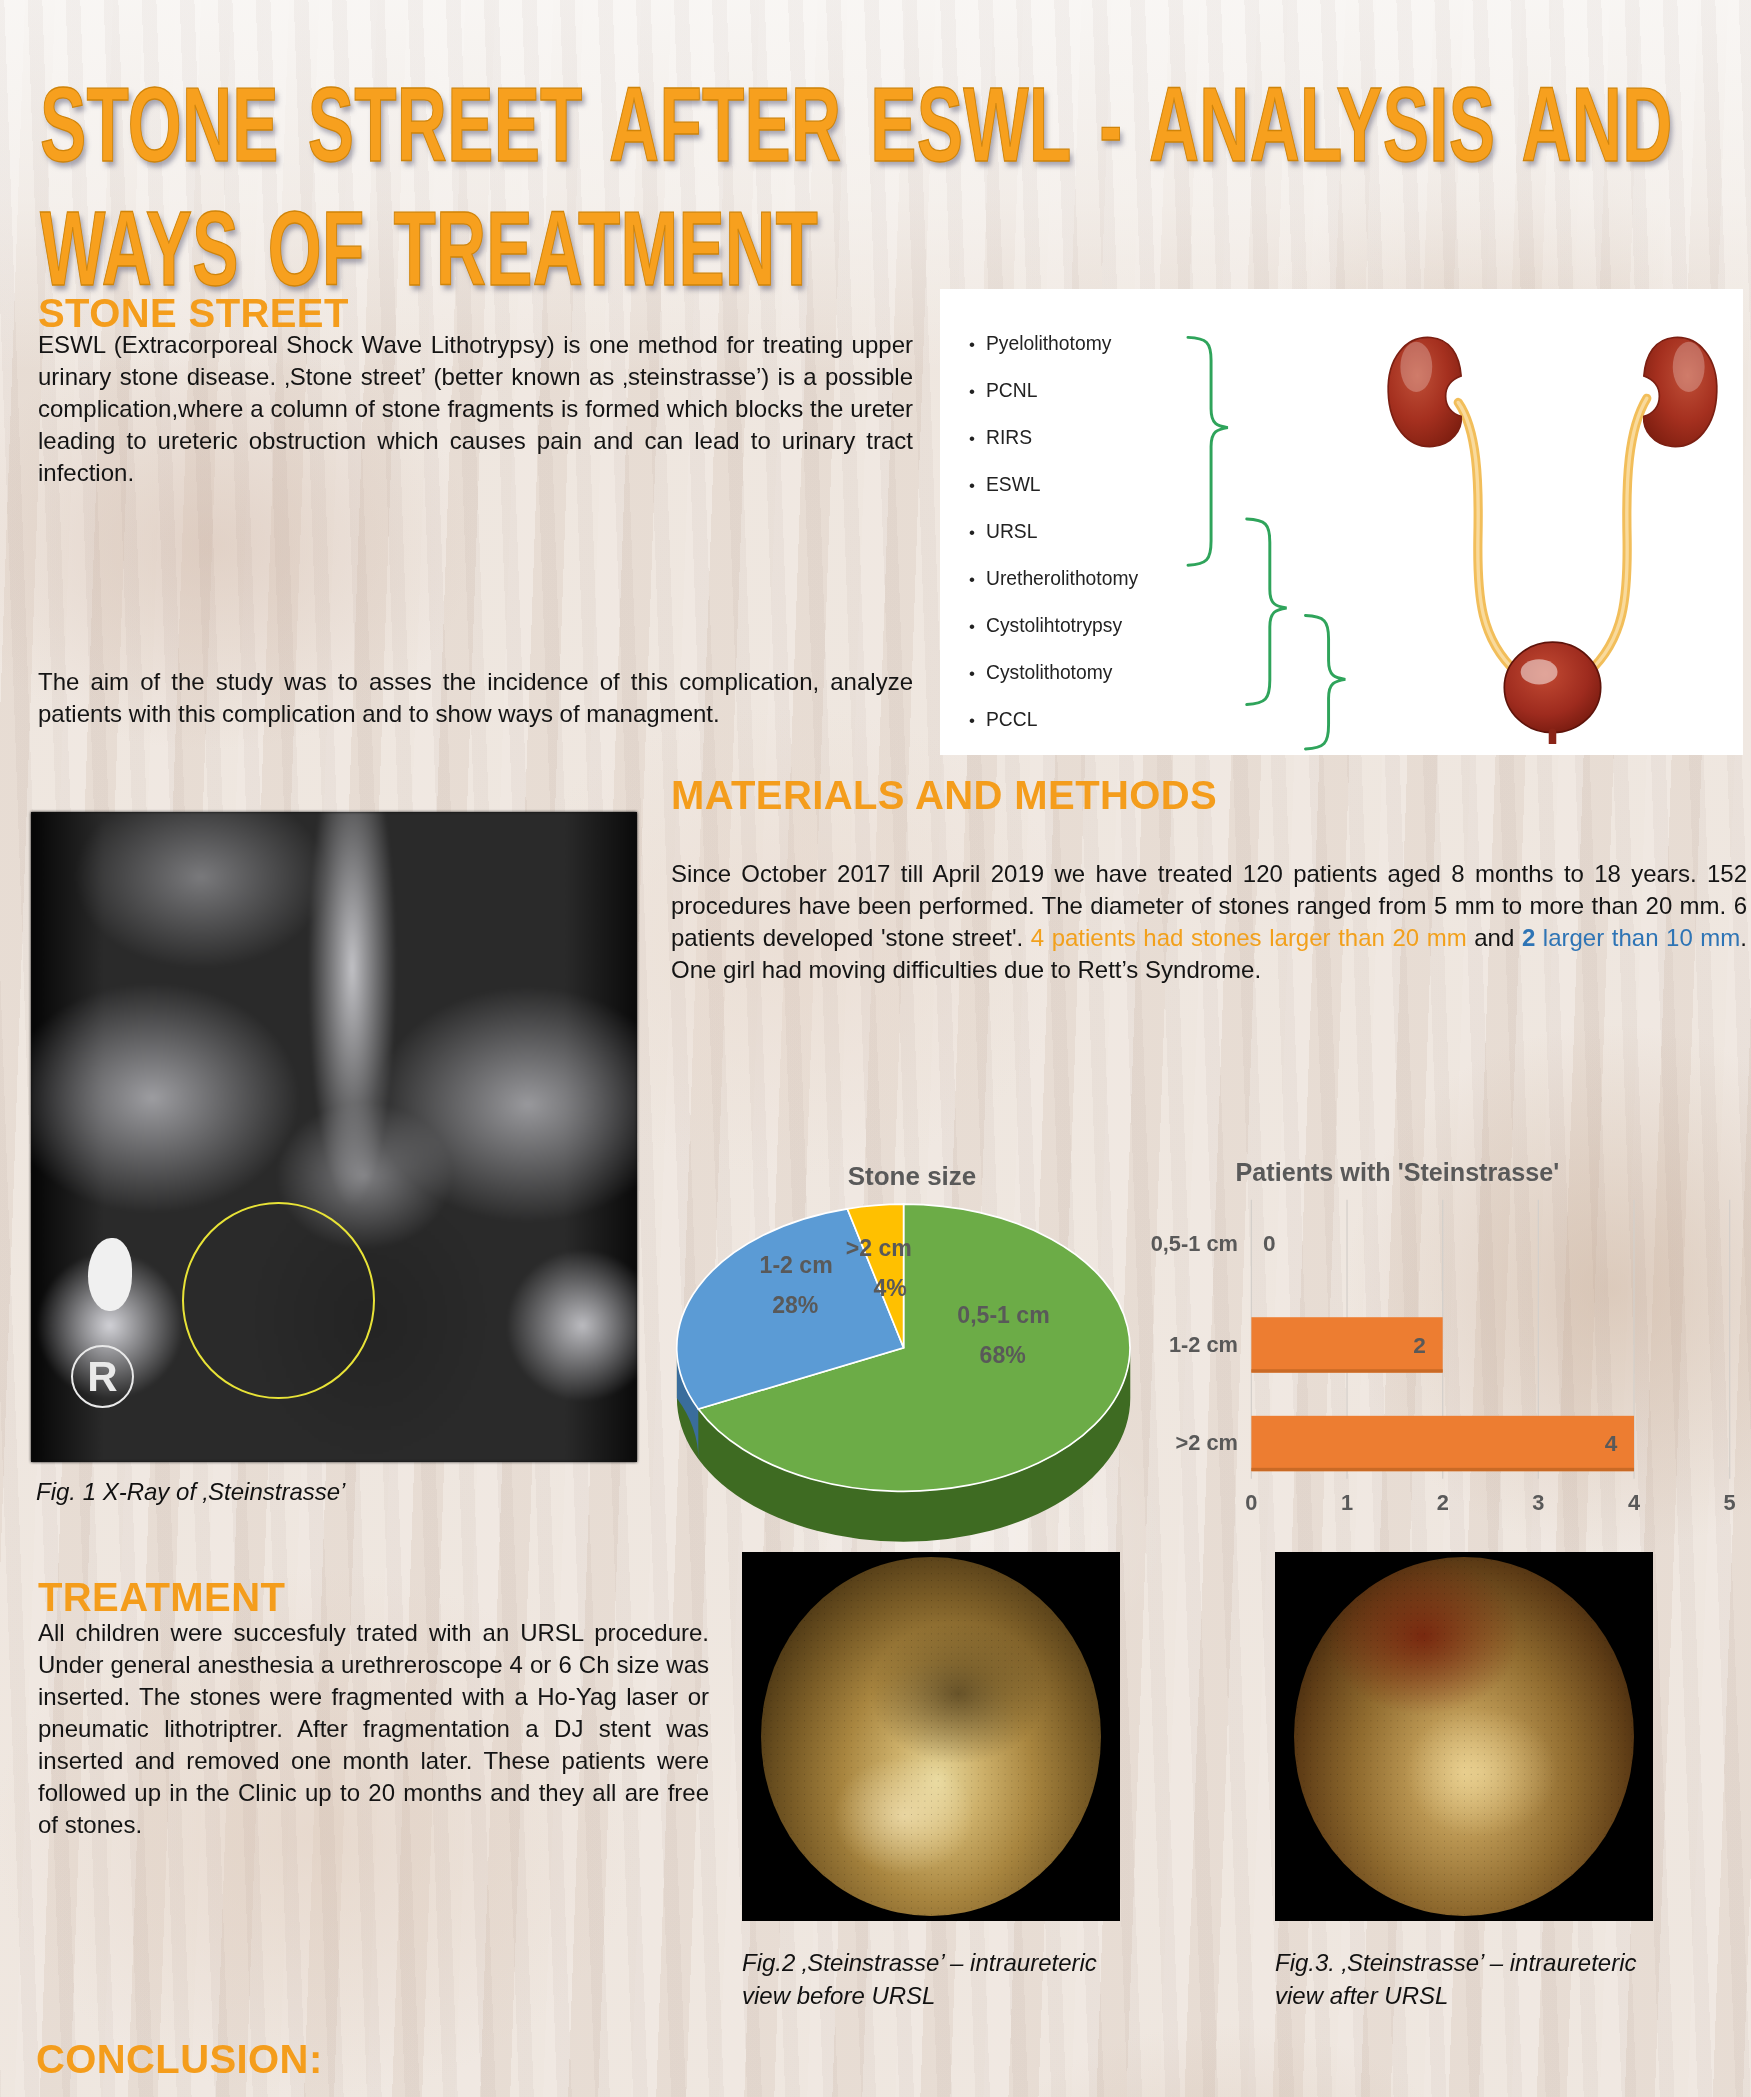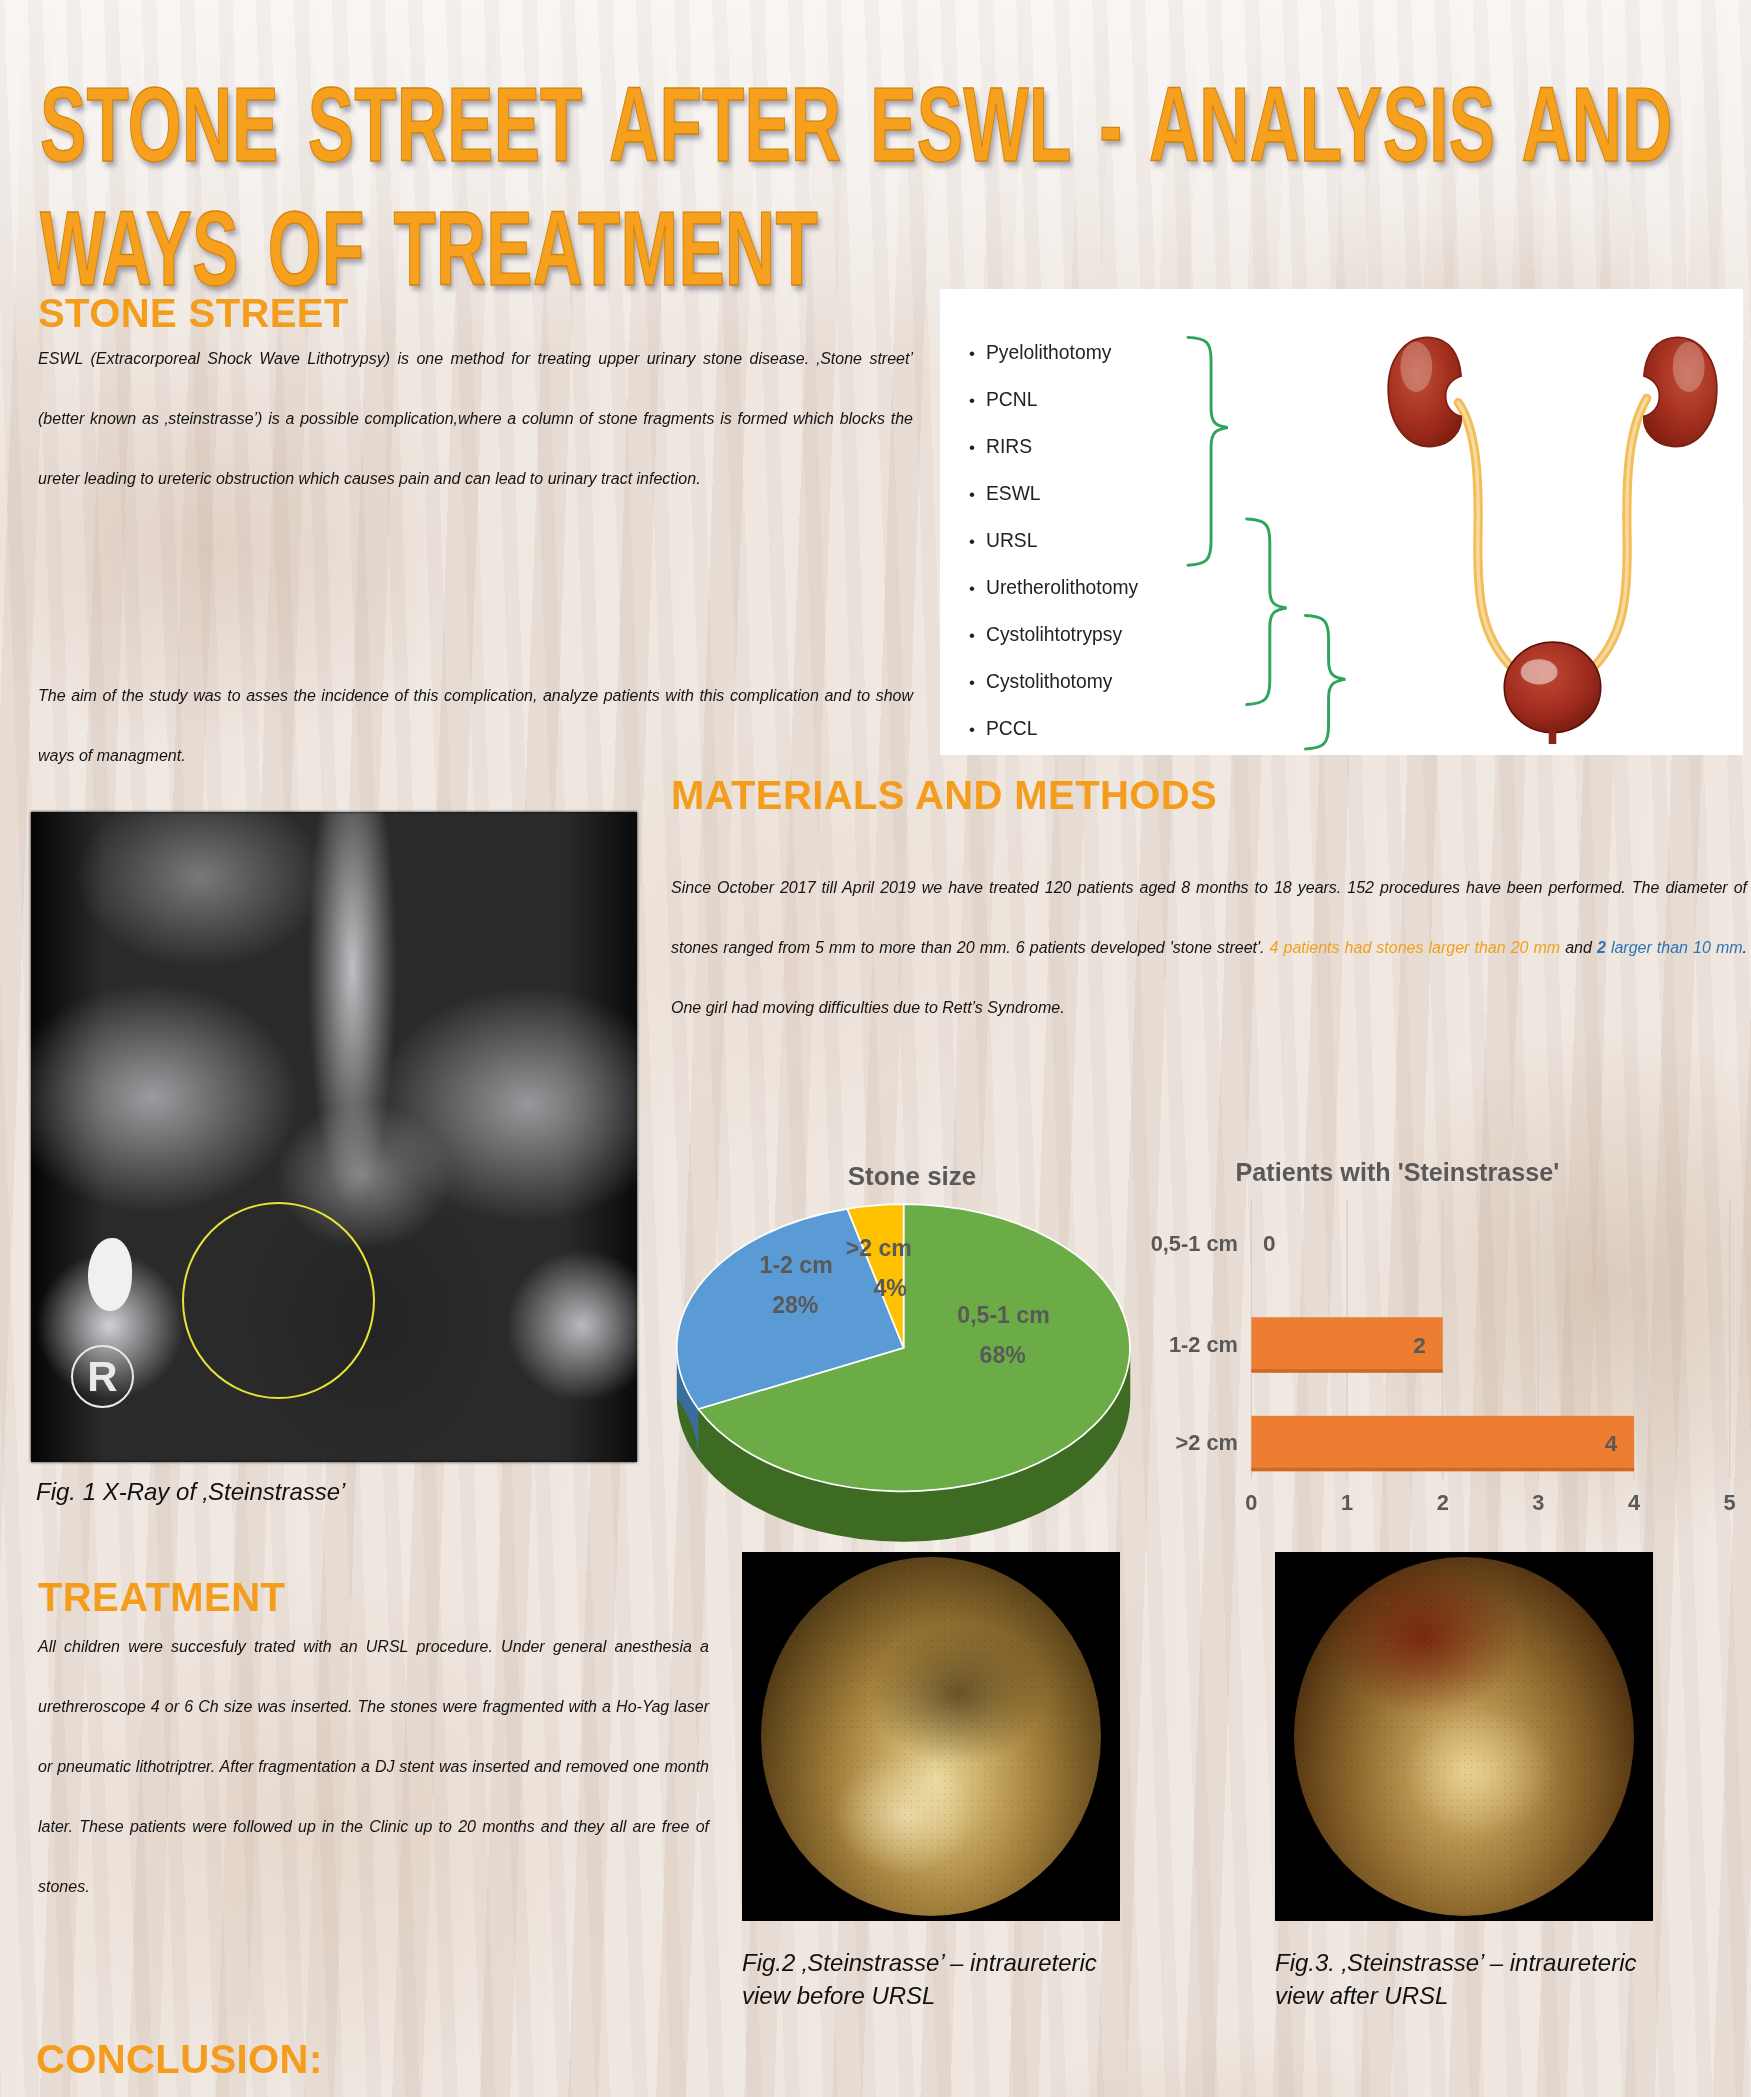--- a/index.html
+++ b/index.html
@@ -20,26 +20,26 @@
   }
   .bg2{position:absolute;inset:0;background-image:repeating-linear-gradient(88deg, rgba(120,90,80,.05) 0 14.7px, transparent 14.7px 38px);}
   
   .title{position:absolute;left:40px;top:63px;}
   .title .line{display:block;white-space:nowrap;transform:scaleX(.66);transform-origin:left top;
     font-weight:bold;font-size:105px;line-height:124px;letter-spacing:0.4px;word-spacing:14.3px;
     color:#F7A01E;-webkit-text-stroke:1.3px #D08409;
     text-shadow:4.2px 5px 6.7px rgba(105,105,130,.55);}
   
   .h-orange{position:absolute;font-weight:bold;font-size:40px;color:#F49D1C;letter-spacing:0.4px;}
-  .bodytext{position:absolute;font-size:16px;line-height:60px;color:#141414;text-align:justify;font-style:italic;}
+  .bodytext{position:absolute;font-size:24px;line-height:32px;color:#141414;text-align:justify;}
   .caption{position:absolute;font-style:italic;font-size:24px;line-height:33px;color:#111;}
   
   .panel{position:absolute;left:940px;top:289px;width:803px;height:466px;background:#ffffff;}
   .proc-list{position:absolute;left:29px;top:40px;margin:0;padding:0;list-style:none;font-size:19.3px;color:#222;}
-  .proc-list li{height:47px;line-height:47px;}
+  .proc-list li{height:47px;line-height:30px;}
   .proc-list .blt{margin-right:11px;font-size:17px;}
   .panel svg{position:absolute;}
   
   .fig1{position:absolute;left:31px;top:812px;width:606px;height:650px;background:#101010;}
   .fig1 .plate{position:absolute;inset:0;filter:blur(1.7px);
     background-image:
       radial-gradient(59px 319px at 53% 24%, rgba(230,230,235,.8), transparent 75%),
       radial-gradient(180px 130px at 28% 10%, rgba(200,200,205,.5), transparent 70%),
       radial-gradient(210px 164px at 20% 44%, rgba(218,218,224,.65), transparent 70%),
       radial-gradient(218px 168px at 82% 45%, rgba(226,226,232,.6), transparent 70%),

